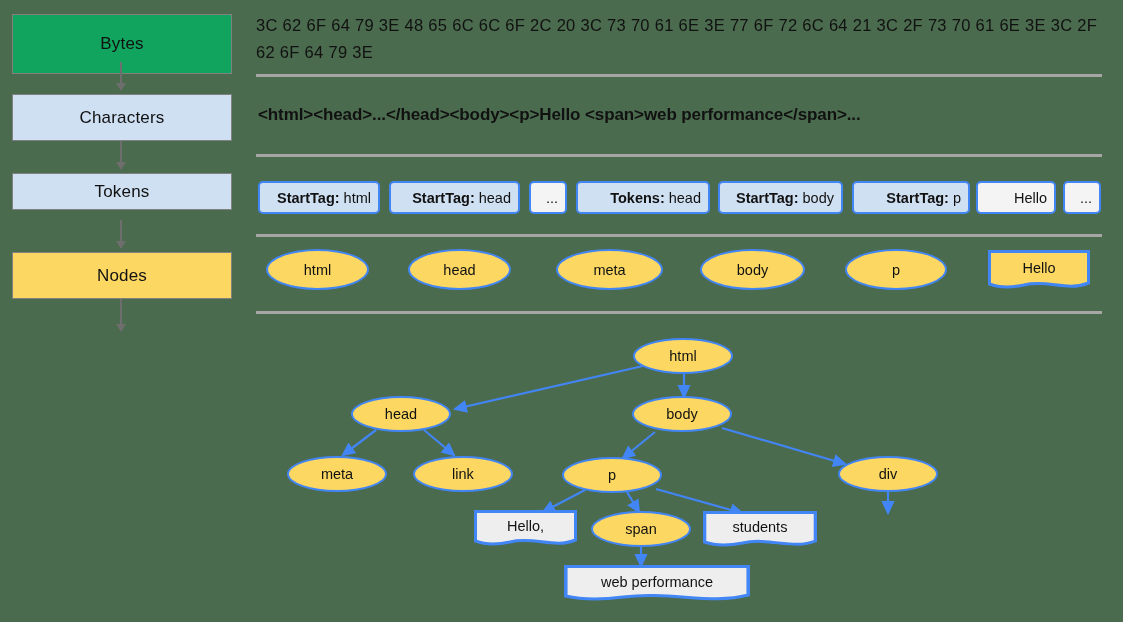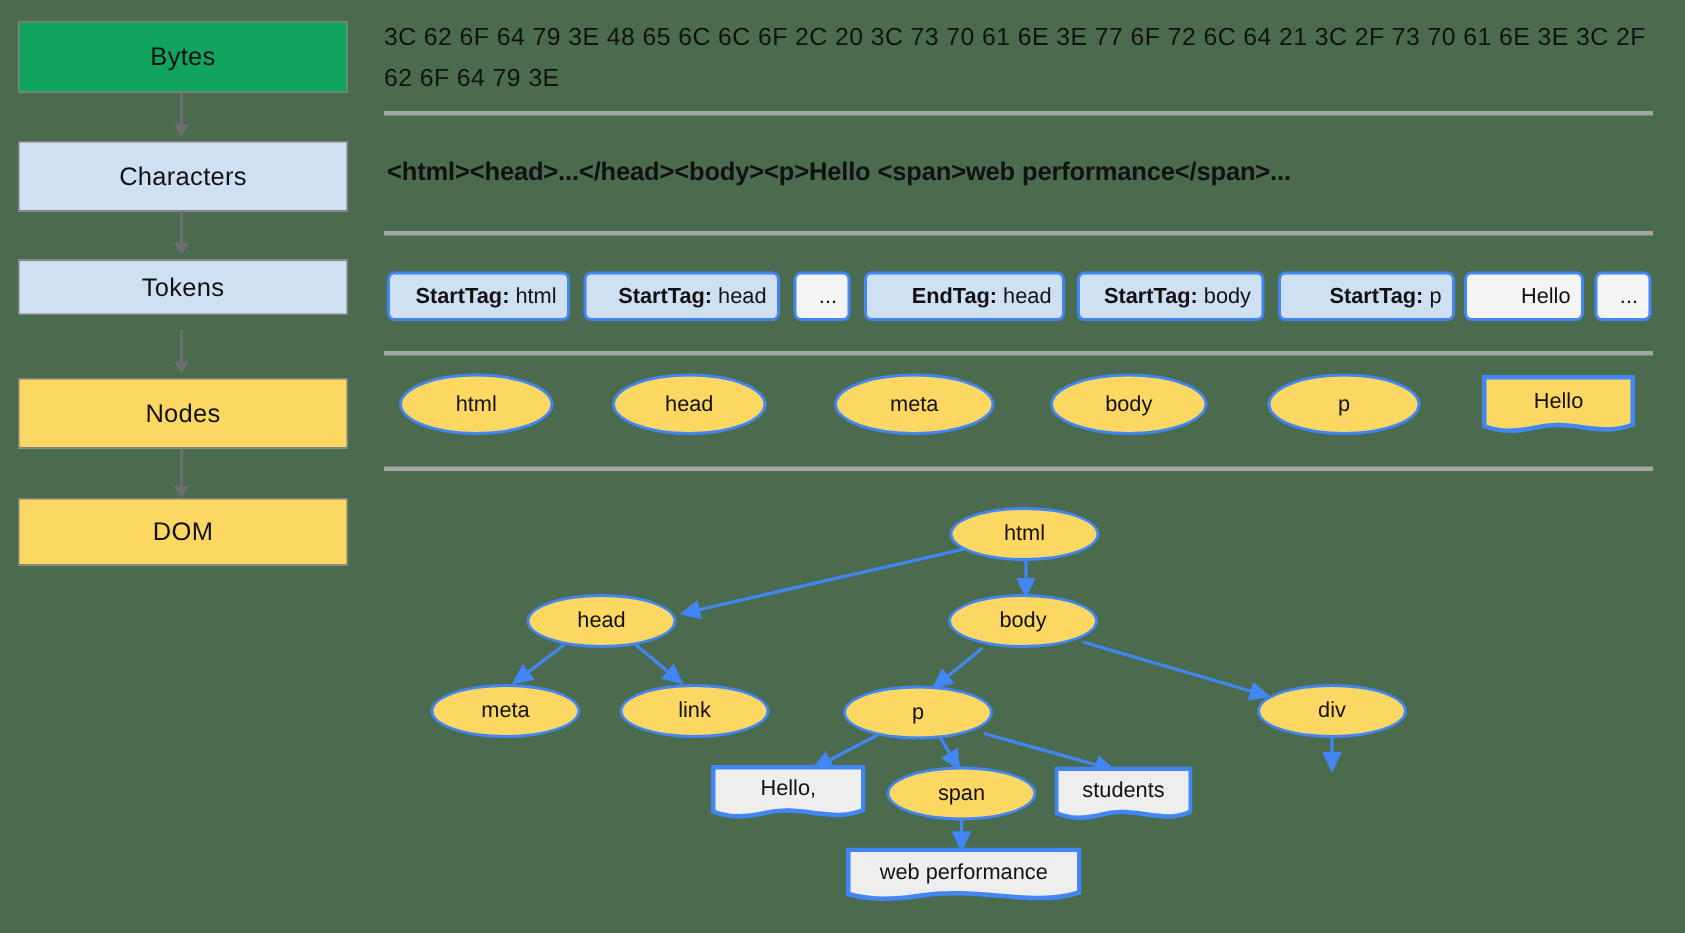--- a/index.html
+++ b/index.html
@@ -153,43 +153,40 @@
     color: #111111;
     z-index: 3;
   }
   .tnote { z-index: 3; }
 </style>
 </head>
 <body>
 
 <div id="stage">
 
-  <div class="pipe-box green" style="top:14px;  height:48px;">
+  <div class="pipe-box green" style="top:14px;  height:60px;">
       <span>Bytes</span>
     </div>
   <div class="pipe-arrow" style="top:62px;  height:28px;"></div>
 
   <div class="pipe-box blue" style="top:94px;  height:47px;">
       <span>Characters</span>
     </div>
   <div class="pipe-arrow" style="top:141px; height:28px;"></div>
 
   <div class="pipe-box blue" style="top:173px; height:37px;">
       <span>Tokens</span>
     </div>
   <div class="pipe-arrow" style="top:220px; height:28px;"></div>
 
   <div class="pipe-box yellow" style="top:252px; height:47px;">
       <span>Nodes</span>
     </div>
   <div class="pipe-arrow" style="top:299px; height:32px;"></div>
 
-  <div class="pipe-box yellow" style="top:332px; height:45px;">
-      <span>DOM</span>
-    </div>
 
   <div class="bytes-text">3C 62 6F 64 79 3E 48 65 6C 6C 6F 2C 20 3C 73 70 61 6E 3E 77 6F 72 6C 64 21 3C 2F 73 70 61 6E 3E 3C 2F 62 6F 64 79 3E</div>
 
   <div class="divider" style="top:74px;"></div>
 
   <div class="chars-text">&lt;html&gt;&lt;head&gt;...&lt;/head&gt;&lt;body&gt;&lt;p&gt;Hello &lt;span&gt;web performance&lt;/span&gt;...</div>
 
   <div class="divider" style="top:154px;"></div>
 
   <div class="token" style="left:258px; width:122px;">
@@ -198,21 +195,21 @@
     </div>
   <div class="token" style="left:389px; width:131px;">
       <b>StartTag:</b>
       <span>head</span>
     </div>
   <div class="token plain" style="left:529px; width:38px;">
       <b></b>
       <span>...</span>
     </div>
   <div class="token" style="left:576px; width:134px;">
-      <b>EndTag:</b>
+      <b>Tokens:</b>
       <span>head</span>
     </div>
   <div class="token" style="left:718px; width:125px;">
       <b>StartTag:</b>
       <span>body</span>
     </div>
   <div class="token" style="left:852px; width:118px;">
       <b>StartTag:</b>
       <span>p</span>
     </div>
@@ -309,27 +306,27 @@
       <span>span</span>
     </div>
 
   <div class="note tnote" style="left:474px; top:510px; width:103px; height:38px;">
     <svg viewBox="0 0 103 38" preserveAspectRatio="none">
       <path d="M1.5 1.5 H101.5 V30 C80 39 60 26 36 32 C22 35 12 35 1.5 31 Z" fill="#eeeeee" stroke="#4285f4" stroke-width="3"></path>
     </svg>
     <span>Hello,</span>
   </div>
 
-  <div class="note tnote" style="left:703px; top:511px; width:92px; height:38px;">
+  <div class="note tnote" style="left:703px; top:511px; width:114px; height:38px;">
     <svg viewBox="0 0 104 38" preserveAspectRatio="none">
       <path d="M1.5 1.5 H102.5 V30 C82 39 60 26 36 32 C22 35 12 35 1.5 31 Z" fill="#eeeeee" stroke="#4285f4" stroke-width="3"></path>
     </svg>
     <span>students</span>
   </div>
 
-  <div class="note tnote" style="left:564px; top:565px; width:157px; height:39px;">
+  <div class="note tnote" style="left:564px; top:565px; width:186px; height:39px;">
     <svg viewBox="0 0 157 39" preserveAspectRatio="none">
       <path d="M1.5 1.5 H155.5 V30 C124 40 90 26 50 32 C30 35 16 35 1.5 31 Z" fill="#eeeeee" stroke="#4285f4" stroke-width="3"></path>
     </svg>
     <span>web performance</span>
   </div>
 
 </div>
 
 </body></html>

